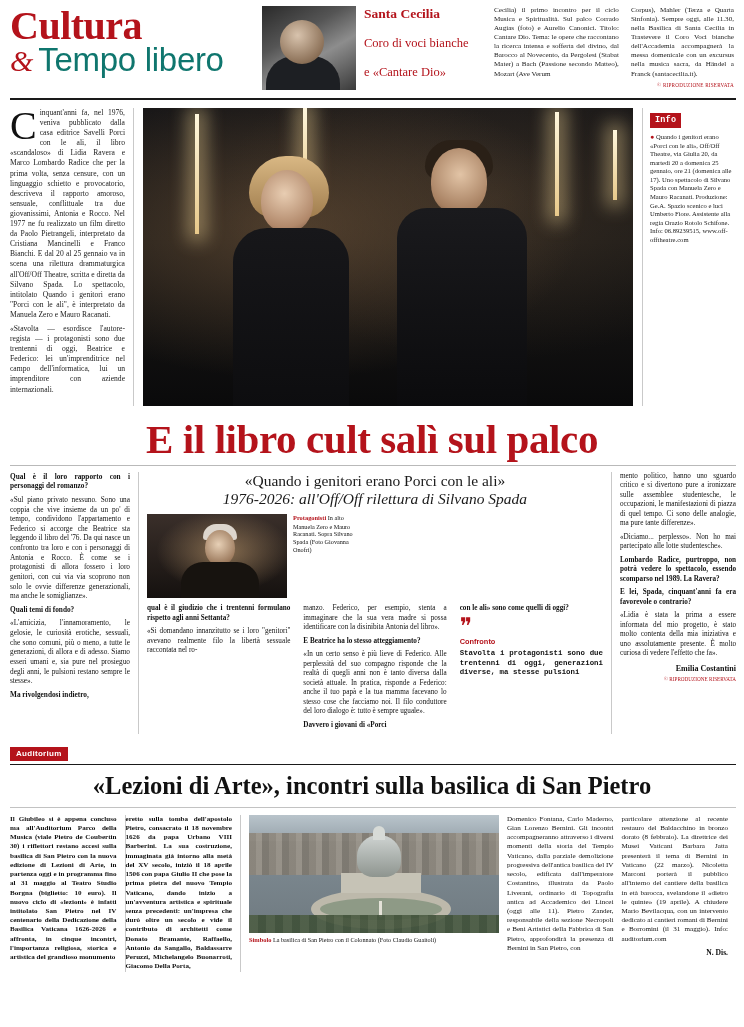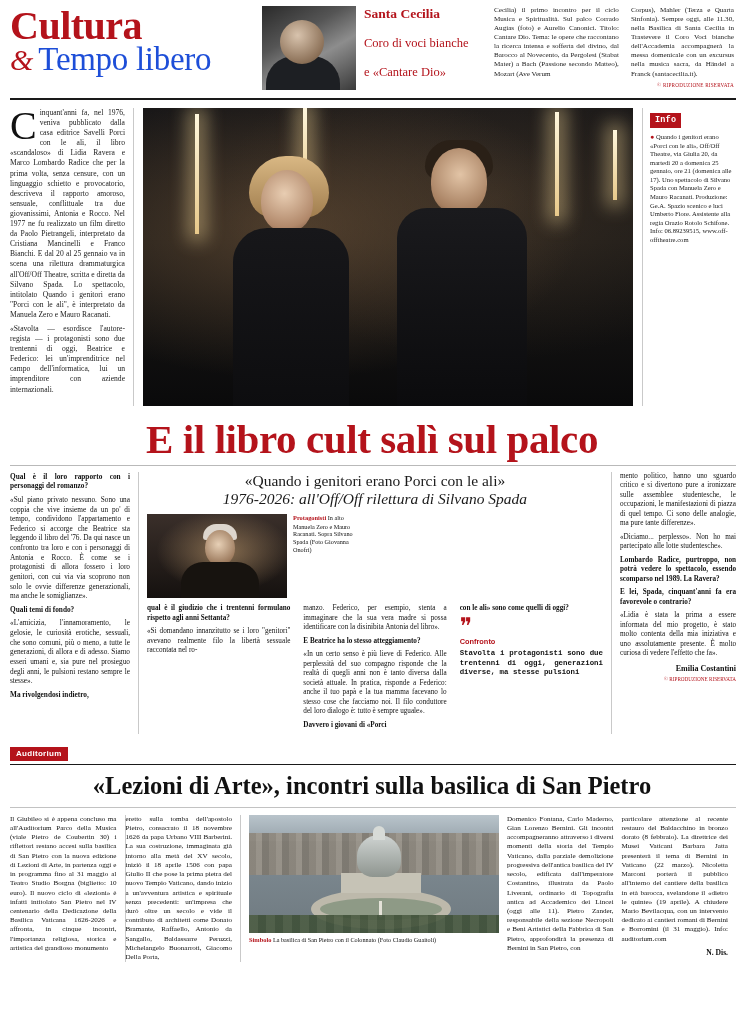--- a/index.html
+++ b/index.html
@@ -51,23 +51,23 @@
     margin-top: -2px;
   }
   .logo-amp {
     font-family: "Liberation Serif", serif;
     font-style: italic;
     font-size: 30px;
     color: #b4131b;
     line-height: 0.9;
   }
   .logo-tempo {
-    font-family: Liberation Serif, serif;
+    font-family: Liberation Sans, sans-serif;
     font-size: 33px;
-    color: #1d4ed8;
+    color: #0f766e;
     line-height: 1;
     letter-spacing: -0.3px;
   }
 
   .mast-photo {
     width: 94px;
     height: 84px;
     flex: 0 0 94px;
     margin-left: 6px;
     margin-top: 2px;
@@ -437,21 +437,21 @@
     padding: 7px 8px 0 10px;
     box-sizing: border-box;
   }
   .btc {
     flex: 1 1 0;
     font-size: 7.1px;
     line-height: 1.3;
     text-align: justify;
     padding-right: 8px;
   }
-  .btc.bord { border-right: 0.7px solid #c9c9c9; }
+  .btc.bord { border-right: 0.7px solid #c9c9c9; font-weight: bold; }
   .bottom-photo-col {
     flex: 0 0 250px;
     padding: 0 8px;
   }
   .aerial {
     width: 250px;
     height: 118px;
     position: relative;
     overflow: hidden;
     background: linear-gradient(180deg,#9aa6ae 0%,#7e8a92 30%,#6f7a80 100%);

